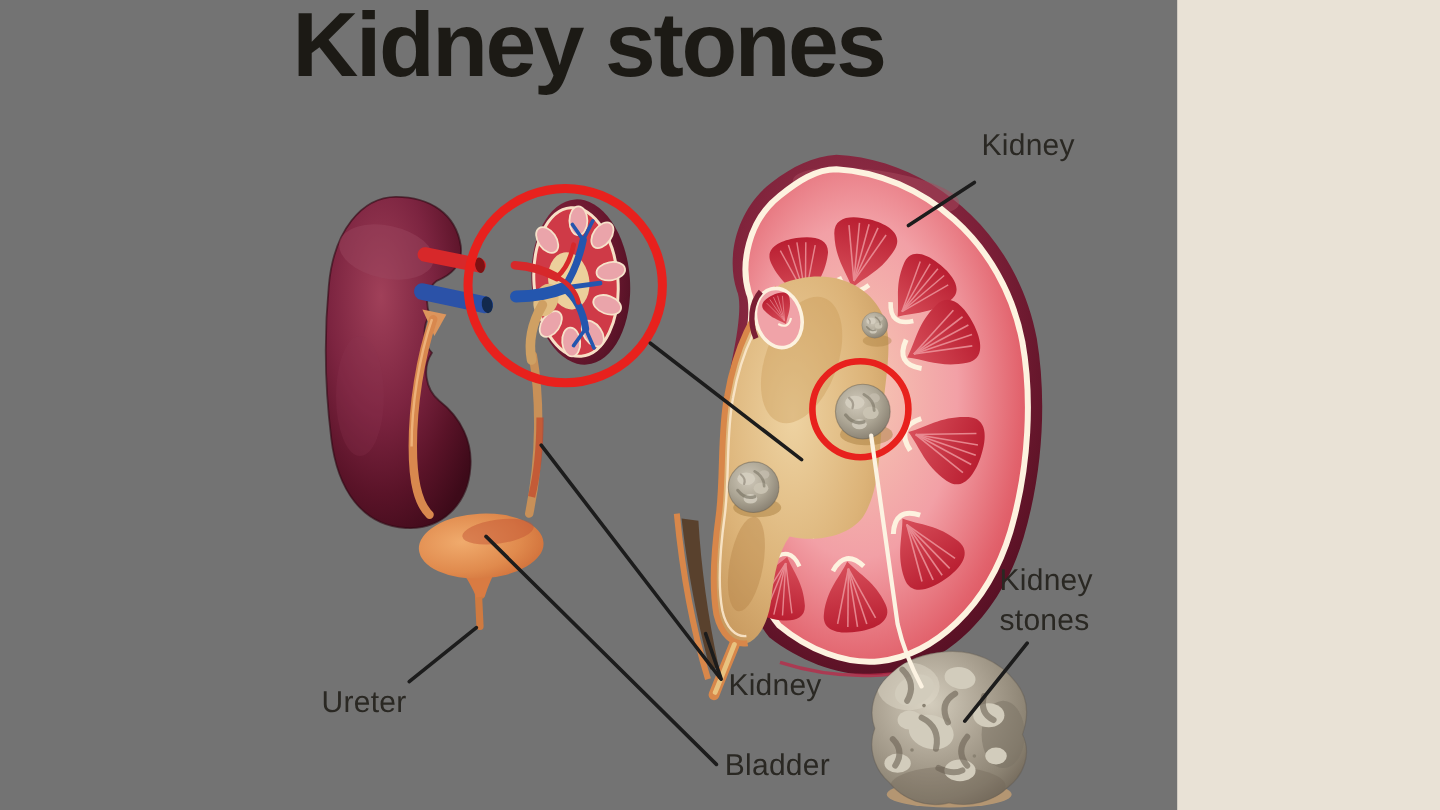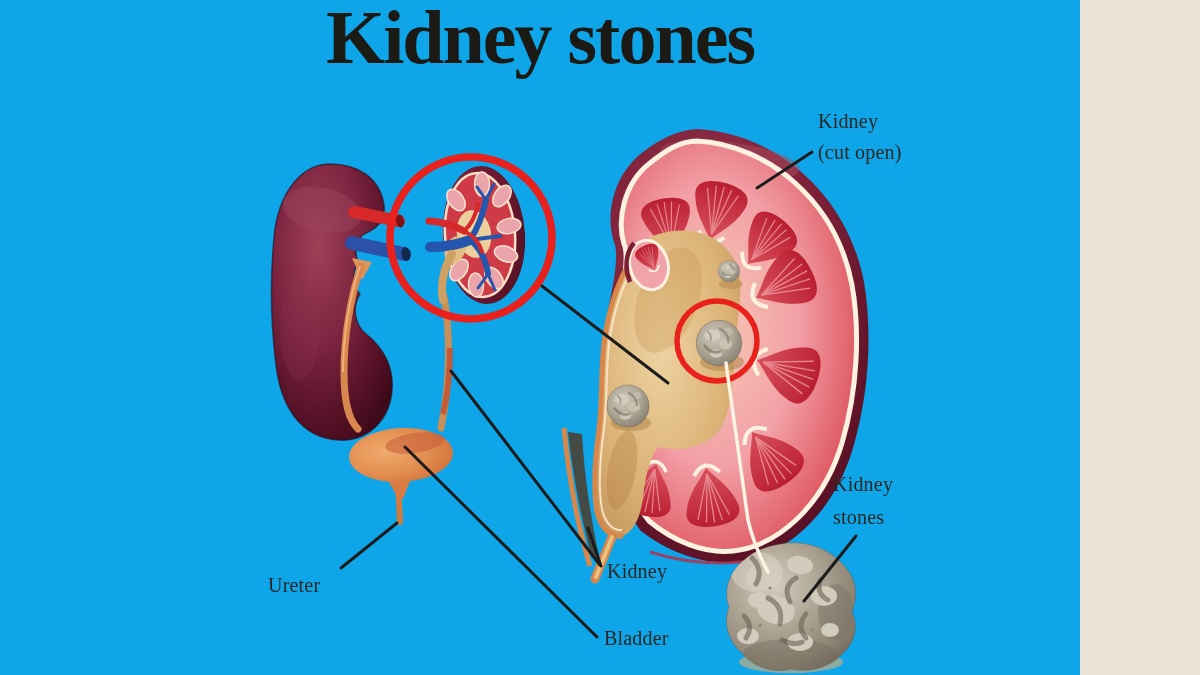--- a/index.html
+++ b/index.html
@@ -1,21 +1,21 @@
 <!DOCTYPE html>
 <html><head>
 <meta charset="utf-8">
 <style>
   html,body{margin:0;padding:0;background:#e9e2d6;}
-  #stage{position:relative;width:1080px;height:675px;background:#0ea5e9;overflow:hidden;
-         font-family:Liberation Serif, serif;}
+  #stage{position:relative;width:981px;height:675px;background:#737373;overflow:hidden;
+         font-family:Liberation Sans, sans-serif;}
   #stage svg{position:absolute;left:0;top:0;}
   #title{position:absolute;left:0;right:0;top:-6px;text-align:center;
          font-size:76px;font-weight:bold;letter-spacing:-2px;color:#1c1a15;}
-  .lbl{position:absolute;font-size:20px;line-height:31px;color:#2a2823;letter-spacing:.2px;}
+  .lbl{position:absolute;font-size:25px;line-height:31px;color:#2a2823;letter-spacing:.2px;}
   .lbl span{display:block;}
   #lbl-cutopen{left:818px;top:106px;}
   #lbl-stone{left:833px;top:468px;line-height:33px;}
   #lbl-ureter{left:607px;top:556px;}
   #lbl-bladder{left:604px;top:623px;}
   #lbl-urethra{left:268px;top:570px;}
 </style>
 </head>
 <body>
 
@@ -260,21 +260,20 @@
     <line x1="405" y1="447" x2="597" y2="637"></line>
     <line x1="397" y1="523" x2="341" y2="568"></line>
     <line x1="856" y1="536" x2="804" y2="601"></line>
   </g>
 </svg>
 
   <div id="title">Kidney stones</div>
 
   <div class="lbl" id="lbl-cutopen">
     <span>Kidney</span>
-    <span>(cut open)</span>
   </div>
   <div class="lbl" id="lbl-stone">
     <span>Kidney</span>
     <span>stones</span>
   </div>
   <div class="lbl" id="lbl-ureter">Kidney</div>
   <div class="lbl" id="lbl-bladder">Bladder</div>
   <div class="lbl" id="lbl-urethra">Ureter</div>
 
 </div>

